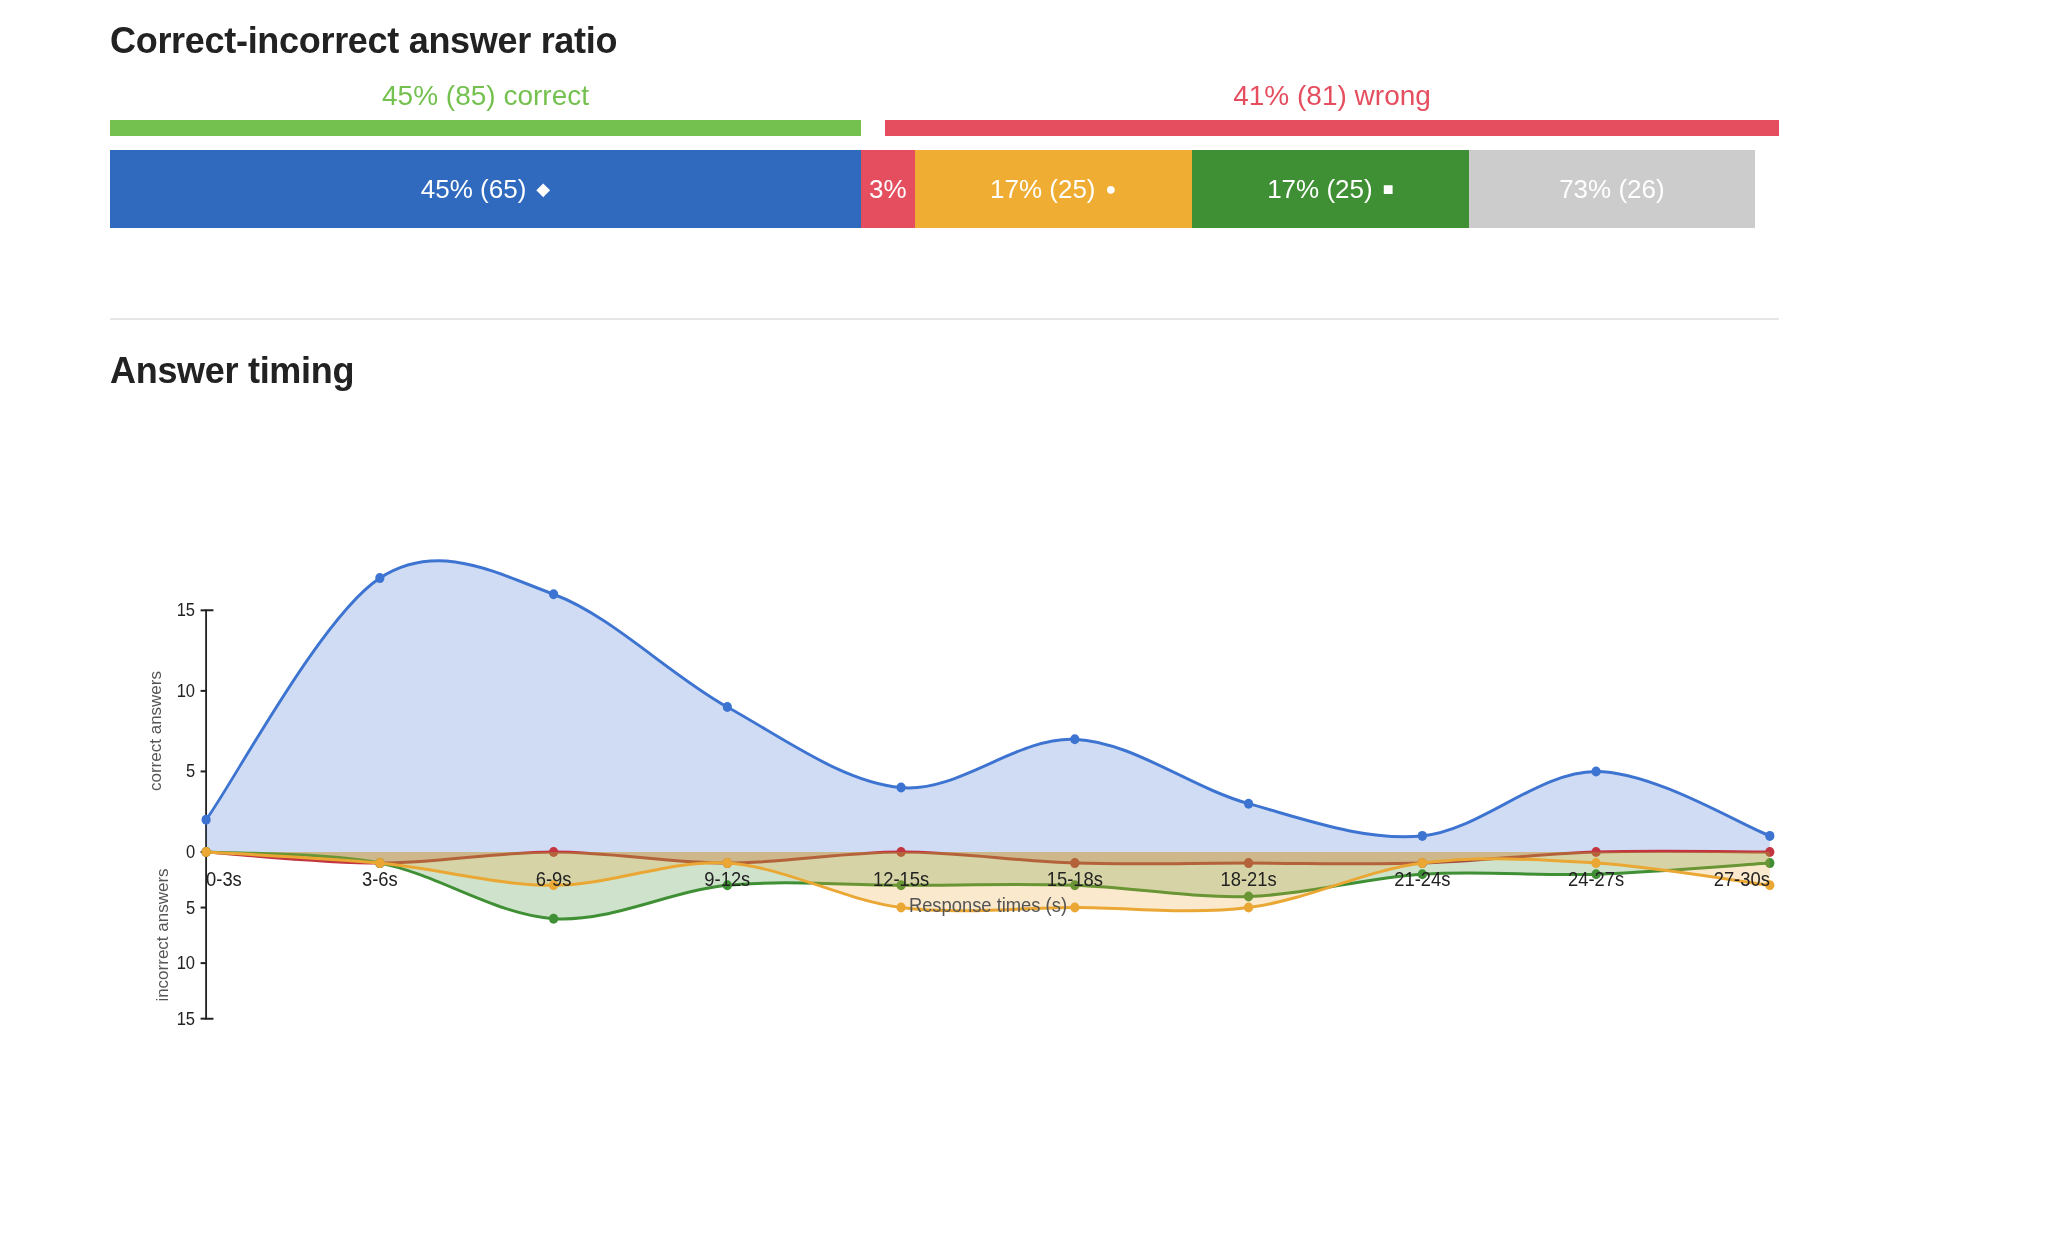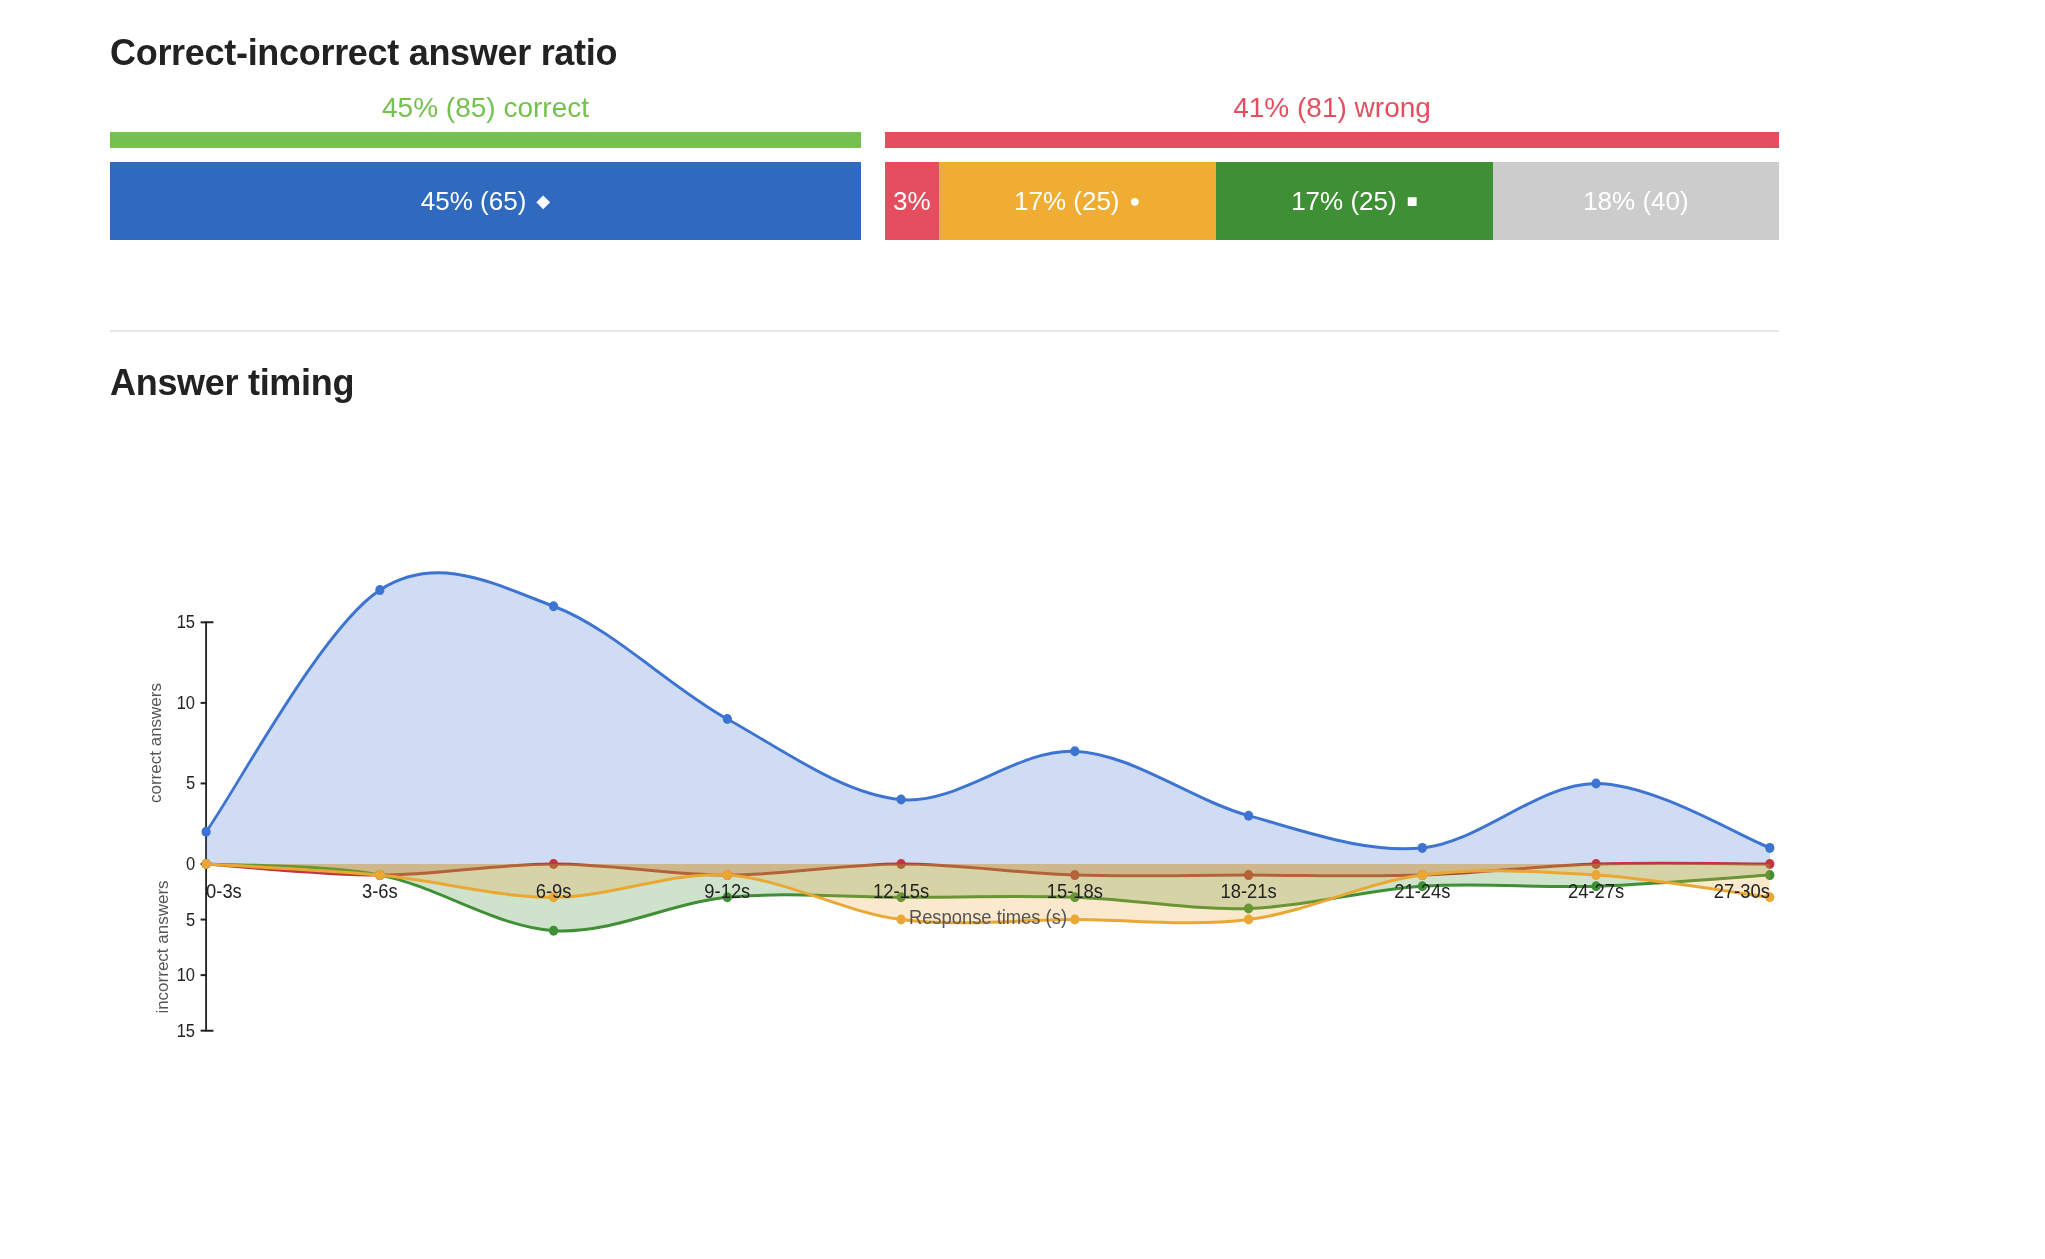--- a/index.html
+++ b/index.html
@@ -23,21 +23,21 @@
     --rule: #e6e6e6;
   }
   html,body {
     margin:0; padding:0;
     background:#fff;
     font-family: "Segoe UI", "Helvetica Neue", Arial, sans-serif;
     color:var(--ink);
   }
   .page {
     width:1889px;
-    padding:24px 110px 60px 110px;
+    padding:12px 110px 60px 110px;
     box-sizing:border-box;
   }
   h2.section-title {
     font-size:36px;
     font-weight:800;
     margin:8px 0 18px 0;
     letter-spacing:-0.3px;
   }
 
   
@@ -58,21 +58,20 @@
     display:flex;
     gap:24px;
     margin-top:2px;
   }
   .ratio-slim .slim-bar { height:16px; }
   .ratio-slim .slim-correct { background:var(--bar-green); flex:0 0 45%; }
   .ratio-slim .slim-wrong   { background:var(--bar-red);   flex:0 0 calc(55% - 24px); }
 
   .ratio-thick {
     display:flex;
-    gap:24px;
     margin-top:14px;
   }
   .ratio-thick .group {
     display:flex;
     height:78px;
   }
   .ratio-thick .group.correct { flex:0 0 45%; }
   .ratio-thick .group.wrong   { flex:0 0 calc(55% - 24px); }
   .ratio-thick .seg {
     display:flex;
@@ -184,21 +183,21 @@
         </div>
         <div class="seg orange" style="flex: 0 0 31%;">
           <span>17% (25)</span>
           <span class="sym circle"></span>
         </div>
         <div class="seg green" style="flex: 0 0 31%;">
           <span>17% (25)</span>
           <span class="sym square"></span>
         </div>
         <div class="seg grey" style="flex: 0 0 32%;">
-          <span>18% (40)</span>
+          <span>73% (26)</span>
         </div>
       </div>
   </div>
 
   <hr class="divider">
 
   <h2 class="section-title">Answer timing</h2>
 
   <div class="timing-wrap">
     <div class="y-labels">

